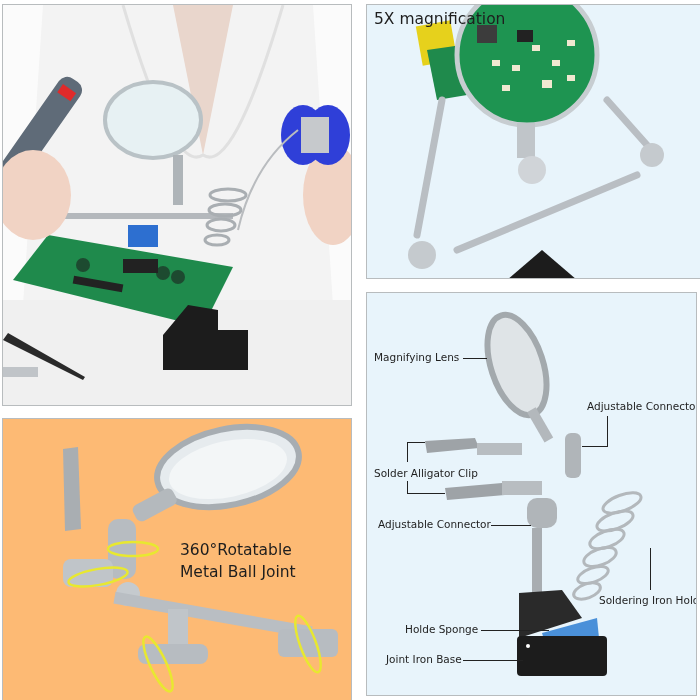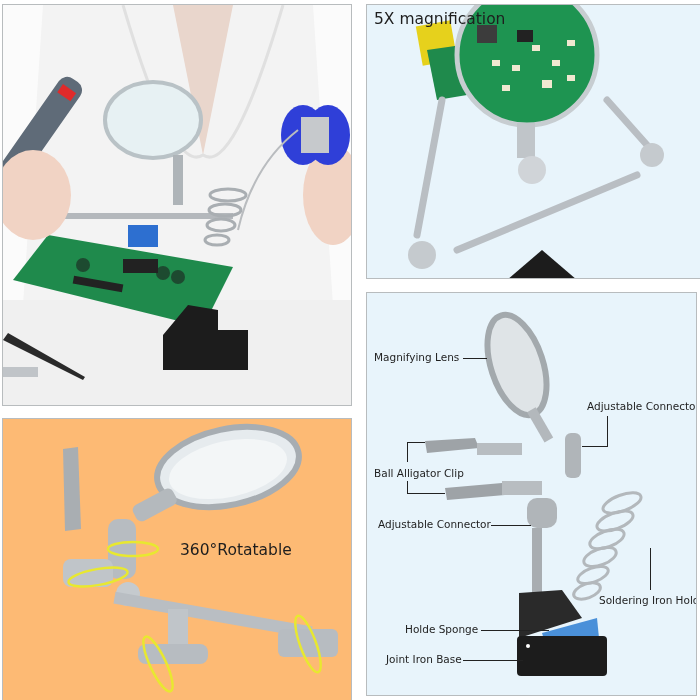--- a/index.html
+++ b/index.html
@@ -126,20 +126,21 @@
 
     <g stroke="#e8e830" stroke-width="2.5" fill="none">
       <ellipse cx="130" cy="130" rx="25" ry="7"></ellipse>
       <ellipse cx="95" cy="158" rx="30" ry="8" transform="rotate(-10 95 158)"></ellipse>
       <ellipse cx="305" cy="225" rx="8" ry="30" transform="rotate(-20 305 225)"></ellipse>
       <ellipse cx="155" cy="245" rx="8" ry="30" transform="rotate(-25 155 245)"></ellipse>
     </g>
   </svg>
   <div class="caption" style="left:177px;top:120px;font-size:15.5px;line-height:22px;">
     <div>360°Rotatable</div>
+    <div>Metal Ball Joint</div>
   </div>
 </div>
 
 <div class="panel p-br">
   <svg width="331" height="404" viewBox="0 0 331 404">
 
     <ellipse cx="150" cy="72" rx="26" ry="52" fill="#dfe4e7" stroke="#a3a9ad" stroke-width="6" transform="rotate(-18 150 72)"></ellipse>
 
     <rect x="168" y="115" width="10" height="35" fill="#b3b8bc" transform="rotate(-30 172 132)"></rect>
 
@@ -169,21 +170,21 @@
     <circle cx="161" cy="353" r="2" fill="#fff"></circle>
   </svg>
 
   <div class="label" style="left:7px;top:58px;">Magnifying Lens</div>
   <div class="leader" style="left:96px;top:65px;width:24px;height:1px;"></div>
 
   <div class="label" style="left:220px;top:107px;">Adjustable Connector</div>
   <div class="leader" style="left:240px;top:123px;width:1px;height:30px;"></div>
   <div class="leader" style="left:215px;top:153px;width:26px;height:1px;"></div>
 
-  <div class="label" style="left:7px;top:174px;">Ball Alligator Clip</div>
+  <div class="label" style="left:7px;top:174px;">Solder Alligator Clip</div>
   <div class="leader" style="left:40px;top:149px;width:1px;height:20px;"></div>
   <div class="leader" style="left:40px;top:149px;width:18px;height:1px;"></div>
   <div class="leader" style="left:40px;top:188px;width:1px;height:12px;"></div>
   <div class="leader" style="left:40px;top:200px;width:38px;height:1px;"></div>
 
   <div class="label" style="left:11px;top:225px;">Adjustable Connector</div>
   <div class="leader" style="left:124px;top:232px;width:40px;height:1px;"></div>
 
   <div class="label" style="left:232px;top:301px;">Soldering Iron Holde</div>
   <div class="leader" style="left:283px;top:255px;width:1px;height:42px;"></div>

